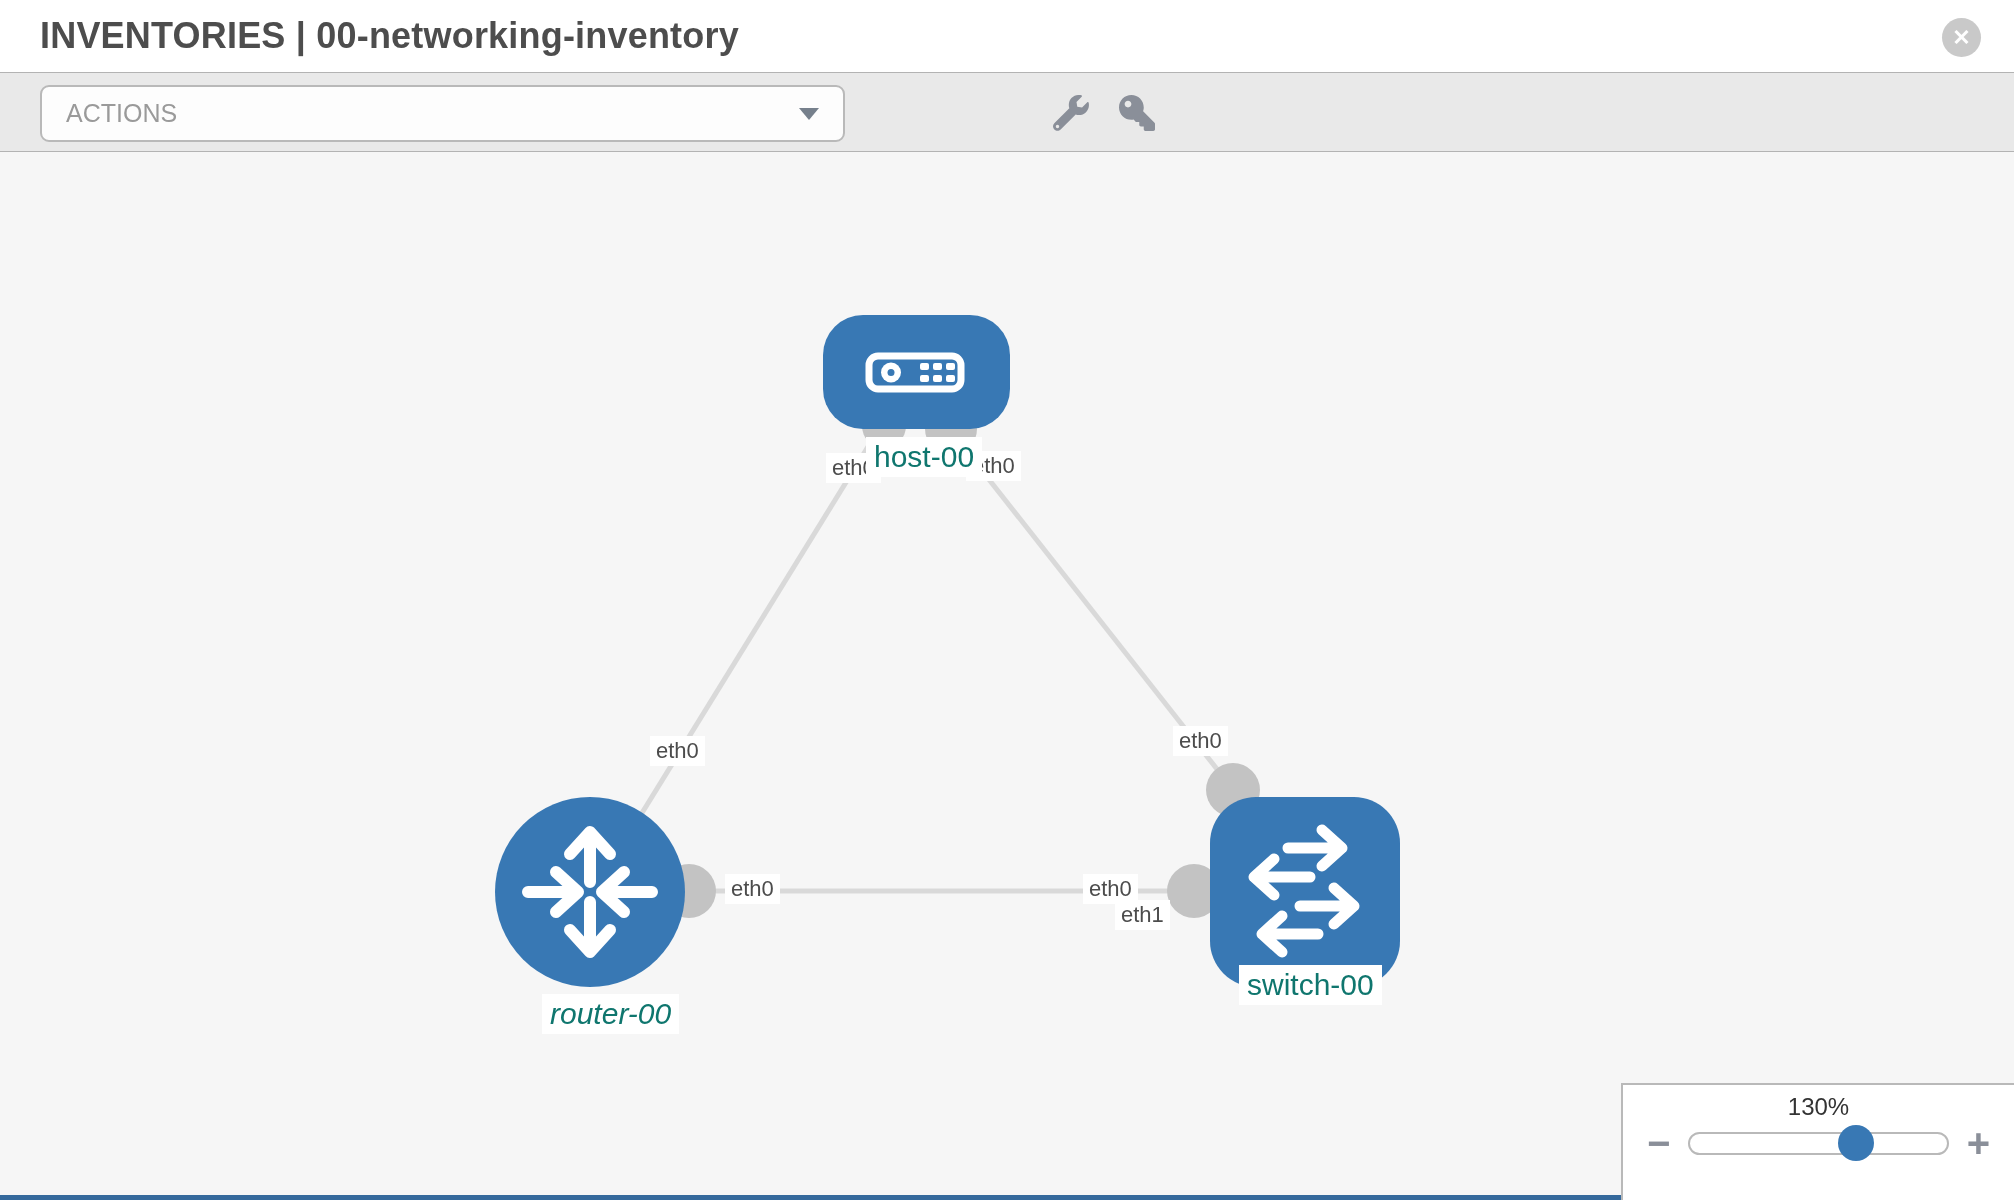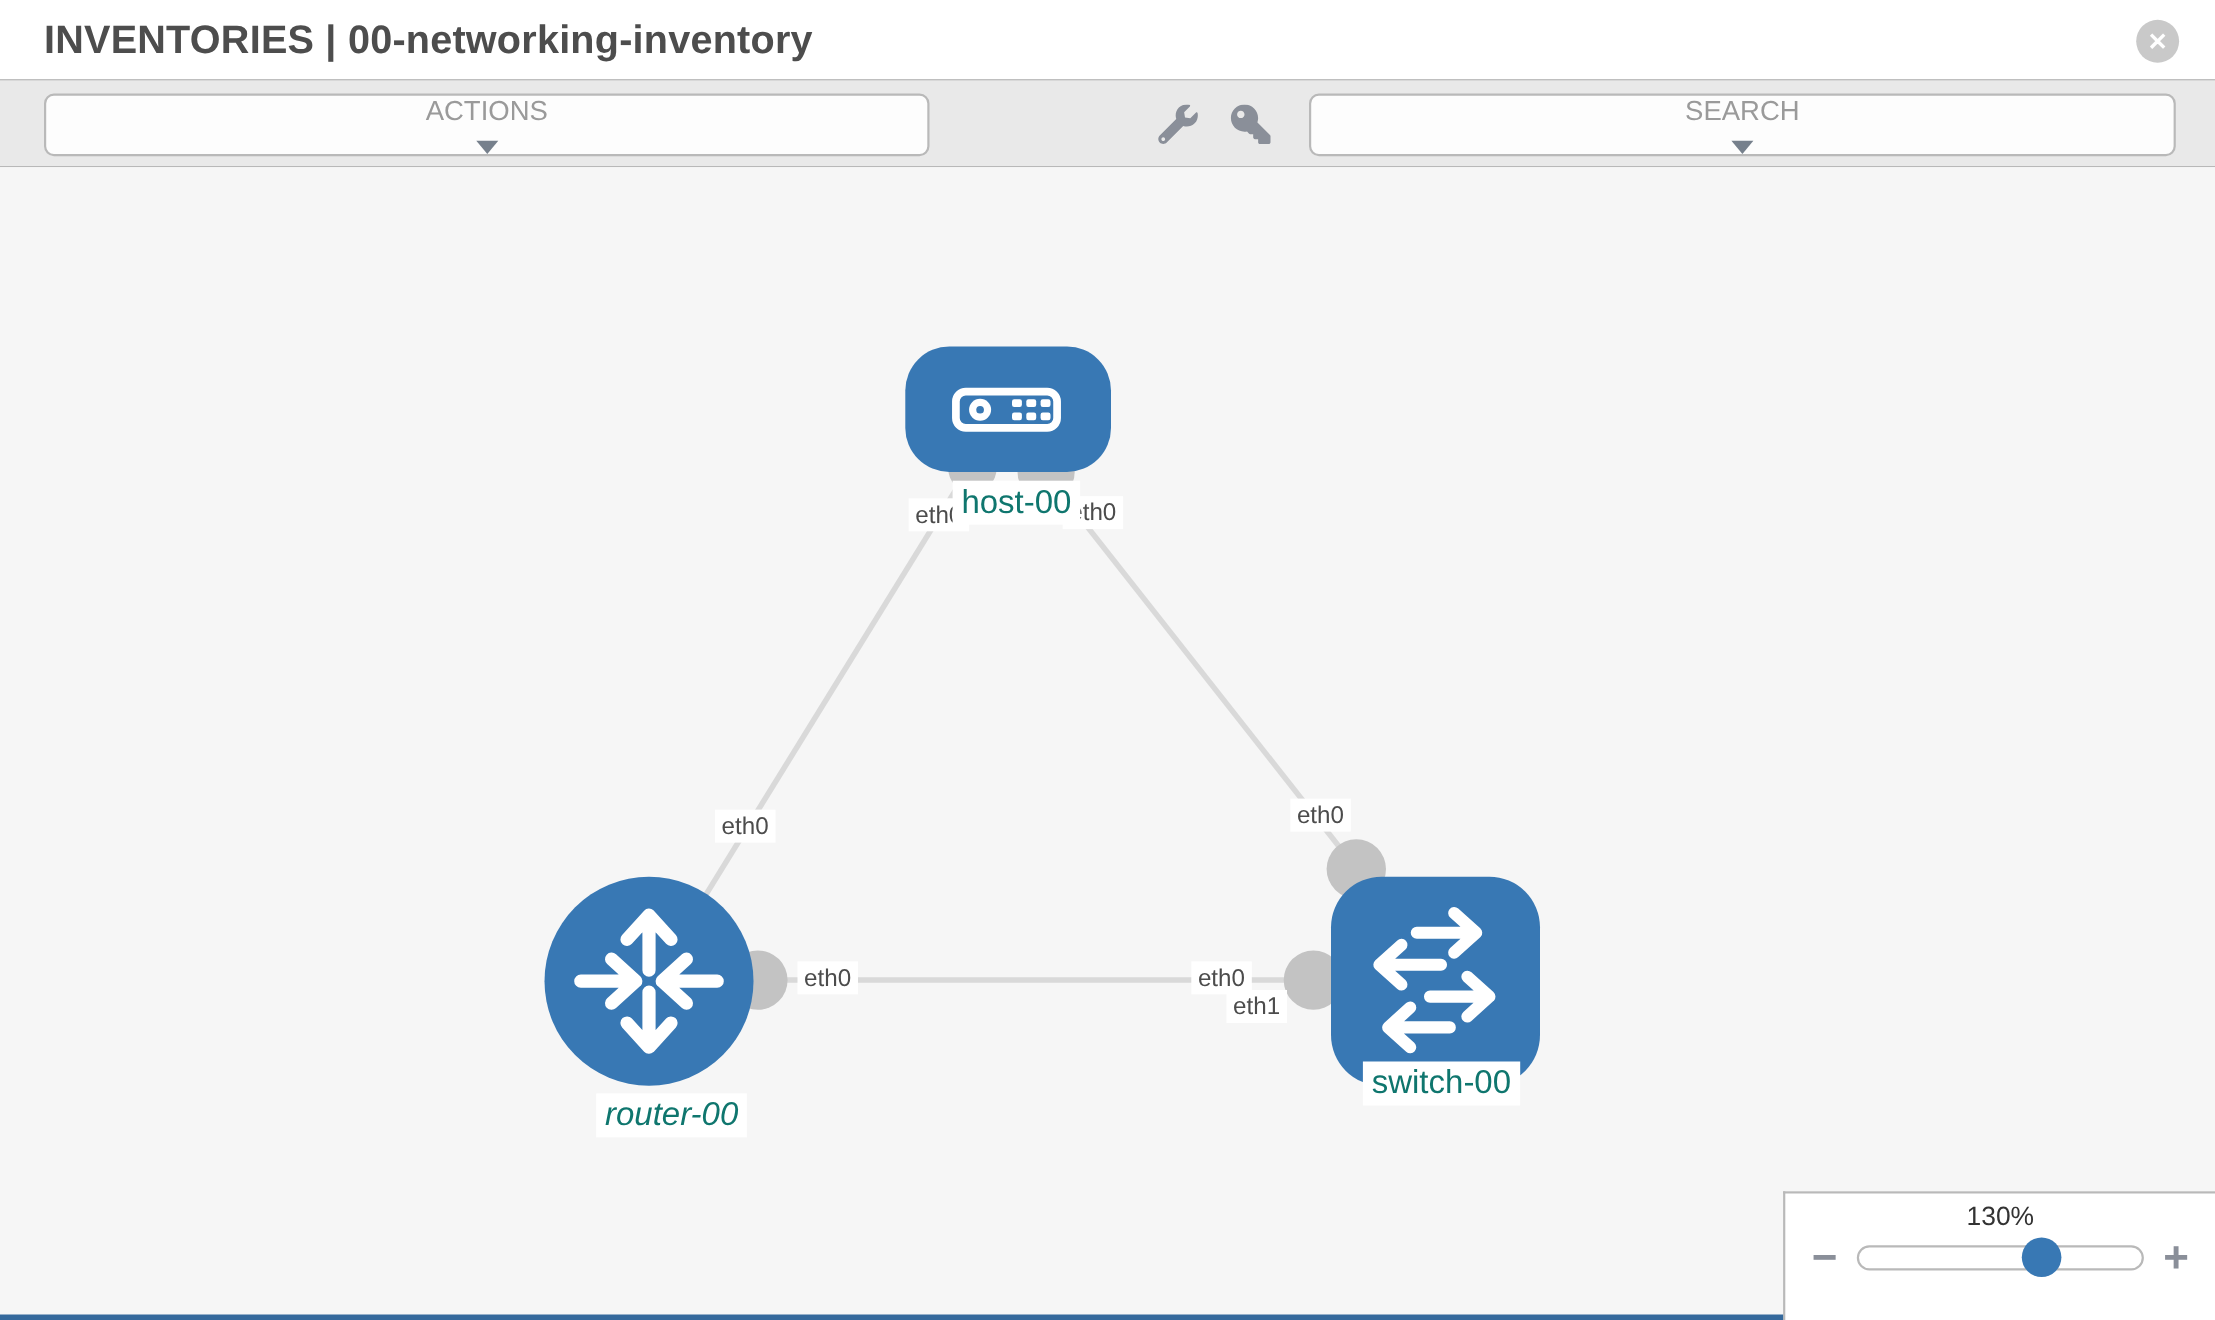--- a/index.html
+++ b/index.html
@@ -24,21 +24,21 @@
 
   
   .toolbar {
     position:absolute; left:0; top:72px; width:2014px; height:80px;
     background:#e9e9e9; border-top:1px solid #b3b3b3; border-bottom:1px solid #b3b3b3;
   }
   .select-box {
     position:absolute; top:12px; height:57px; background:#fdfdfd;
     border:2px solid #b9b9b9; border-radius:9px;
     display:flex; align-items:center; justify-content:space-between;
-    padding:0 24px; cursor:pointer;flex-direction:column;
+    padding:0 24px; cursor:pointer;
   }
   .select-box .ph { font-size:25px; color:#9a9a9a; }
   .caret {
     width:0; height:0; border-left:10px solid transparent;
     border-right:10px solid transparent; border-top:12px solid #76808c;
   }
   .actions-box { left:40px;  width:805px; }
   .search-box  { left:1190px; width:788px; }
   .tool-icon-btn { position:absolute; top:22px; width:38px; height:36px; cursor:pointer; }
   .tool-icon-btn svg { width:100%; height:100%; fill:#8a8f99; }
@@ -101,24 +101,20 @@
   </div>
 
   <div class="tool-icon-btn key-btn">
     <svg viewBox="0 0 512 512">
       <g transform="scale(-1,1) translate(-512,0)">
         <path d="M512 176.001C512 273.203 433.202 352 336 352c-11.22 0-22.19-1.062-32.827-3.069l-24.012 27.014A23.999 23.999 0 0 1 261.223 384H224v40c0 13.255-10.745 24-24 24h-40v40c0 13.255-10.745 24-24 24H24c-13.255 0-24-10.745-24-24v-78.059c0-6.365 2.529-12.47 7.029-16.971l161.802-161.802C166.885 218.651 160 198.093 160 176 160 78.798 238.797.001 335.999 0 433.488-.001 512 78.511 512 176.001zM336 128c0 26.51 21.49 48 48 48s48-21.49 48-48-21.49-48-48-48-48 21.49-48 48z"></path>
       </g>
     </svg>
   </div>
 
-  <div class="select-box search-box">
-    <span class="ph">SEARCH</span>
-    <span class="caret"></span>
-  </div>
 </div>
 
 <div class="canvas"></div>
 
 <svg class="topo-svg" viewBox="0 0 2014 1200">
 
   <g stroke="#d9d9d9" stroke-width="5">
     <line x1="882" y1="424" x2="592" y2="894"></line>
     <line x1="950" y1="430" x2="1235" y2="792"></line>
     <line x1="636" y1="891" x2="1200" y2="891"></line>

